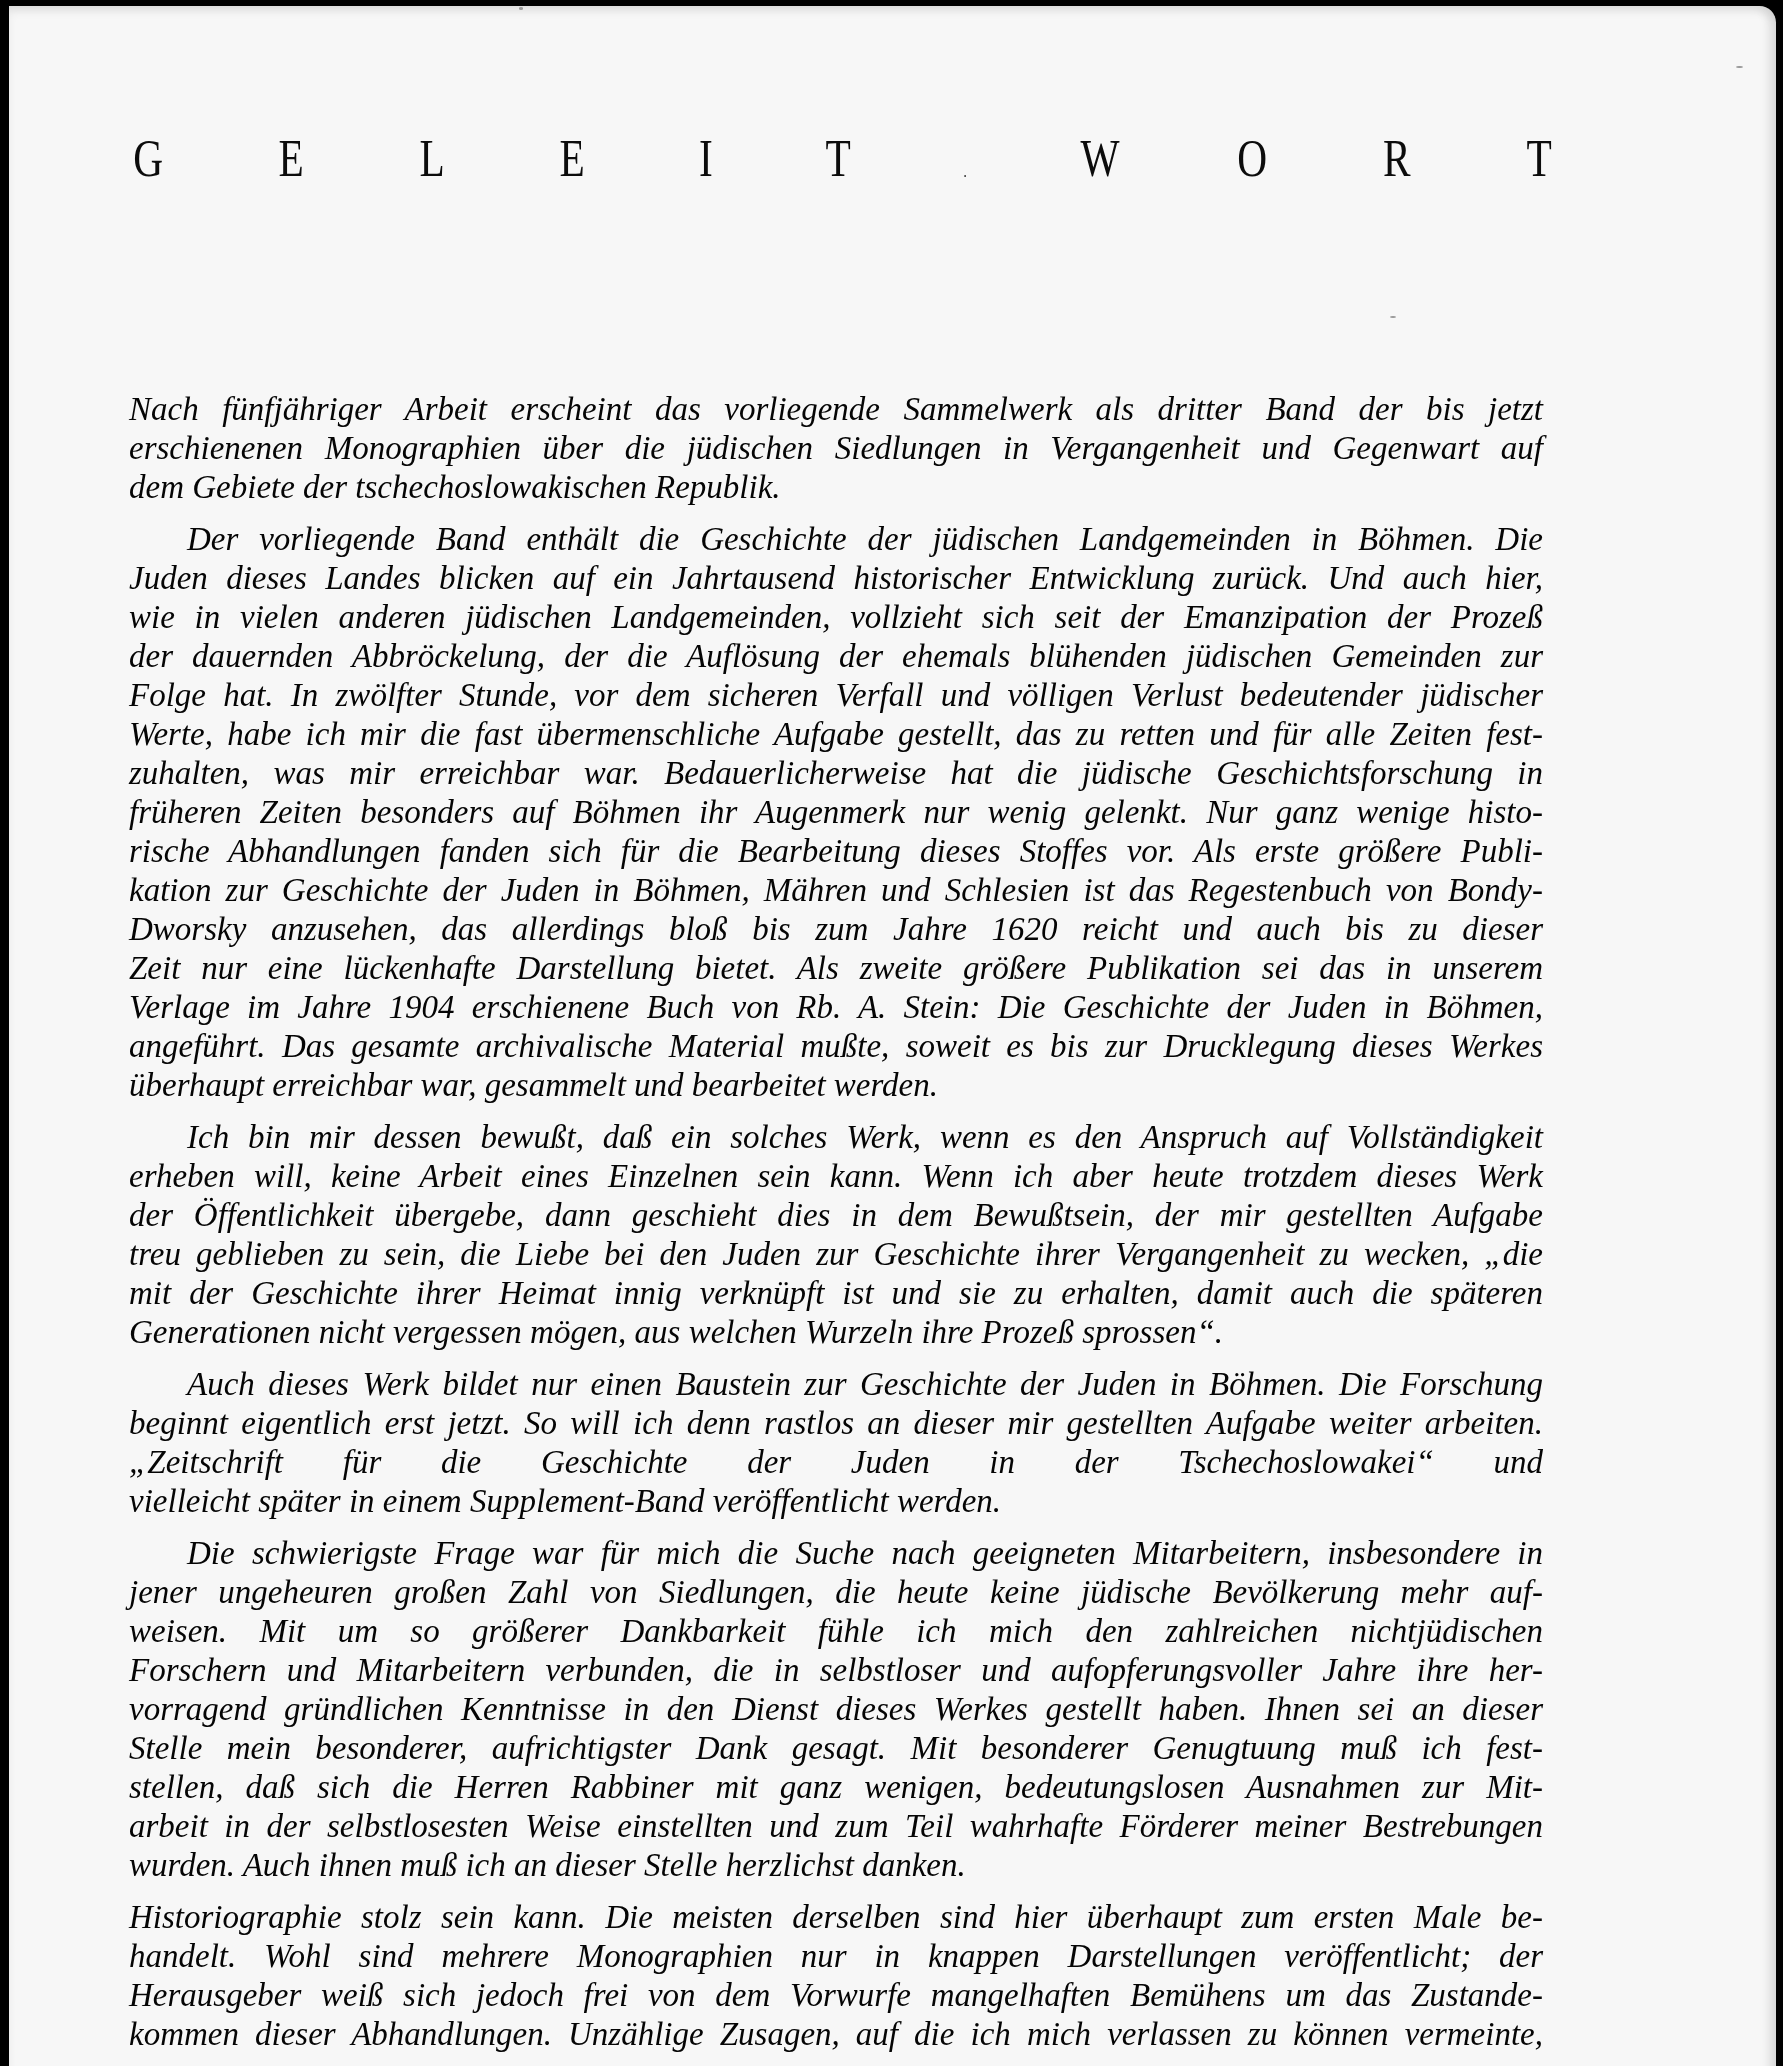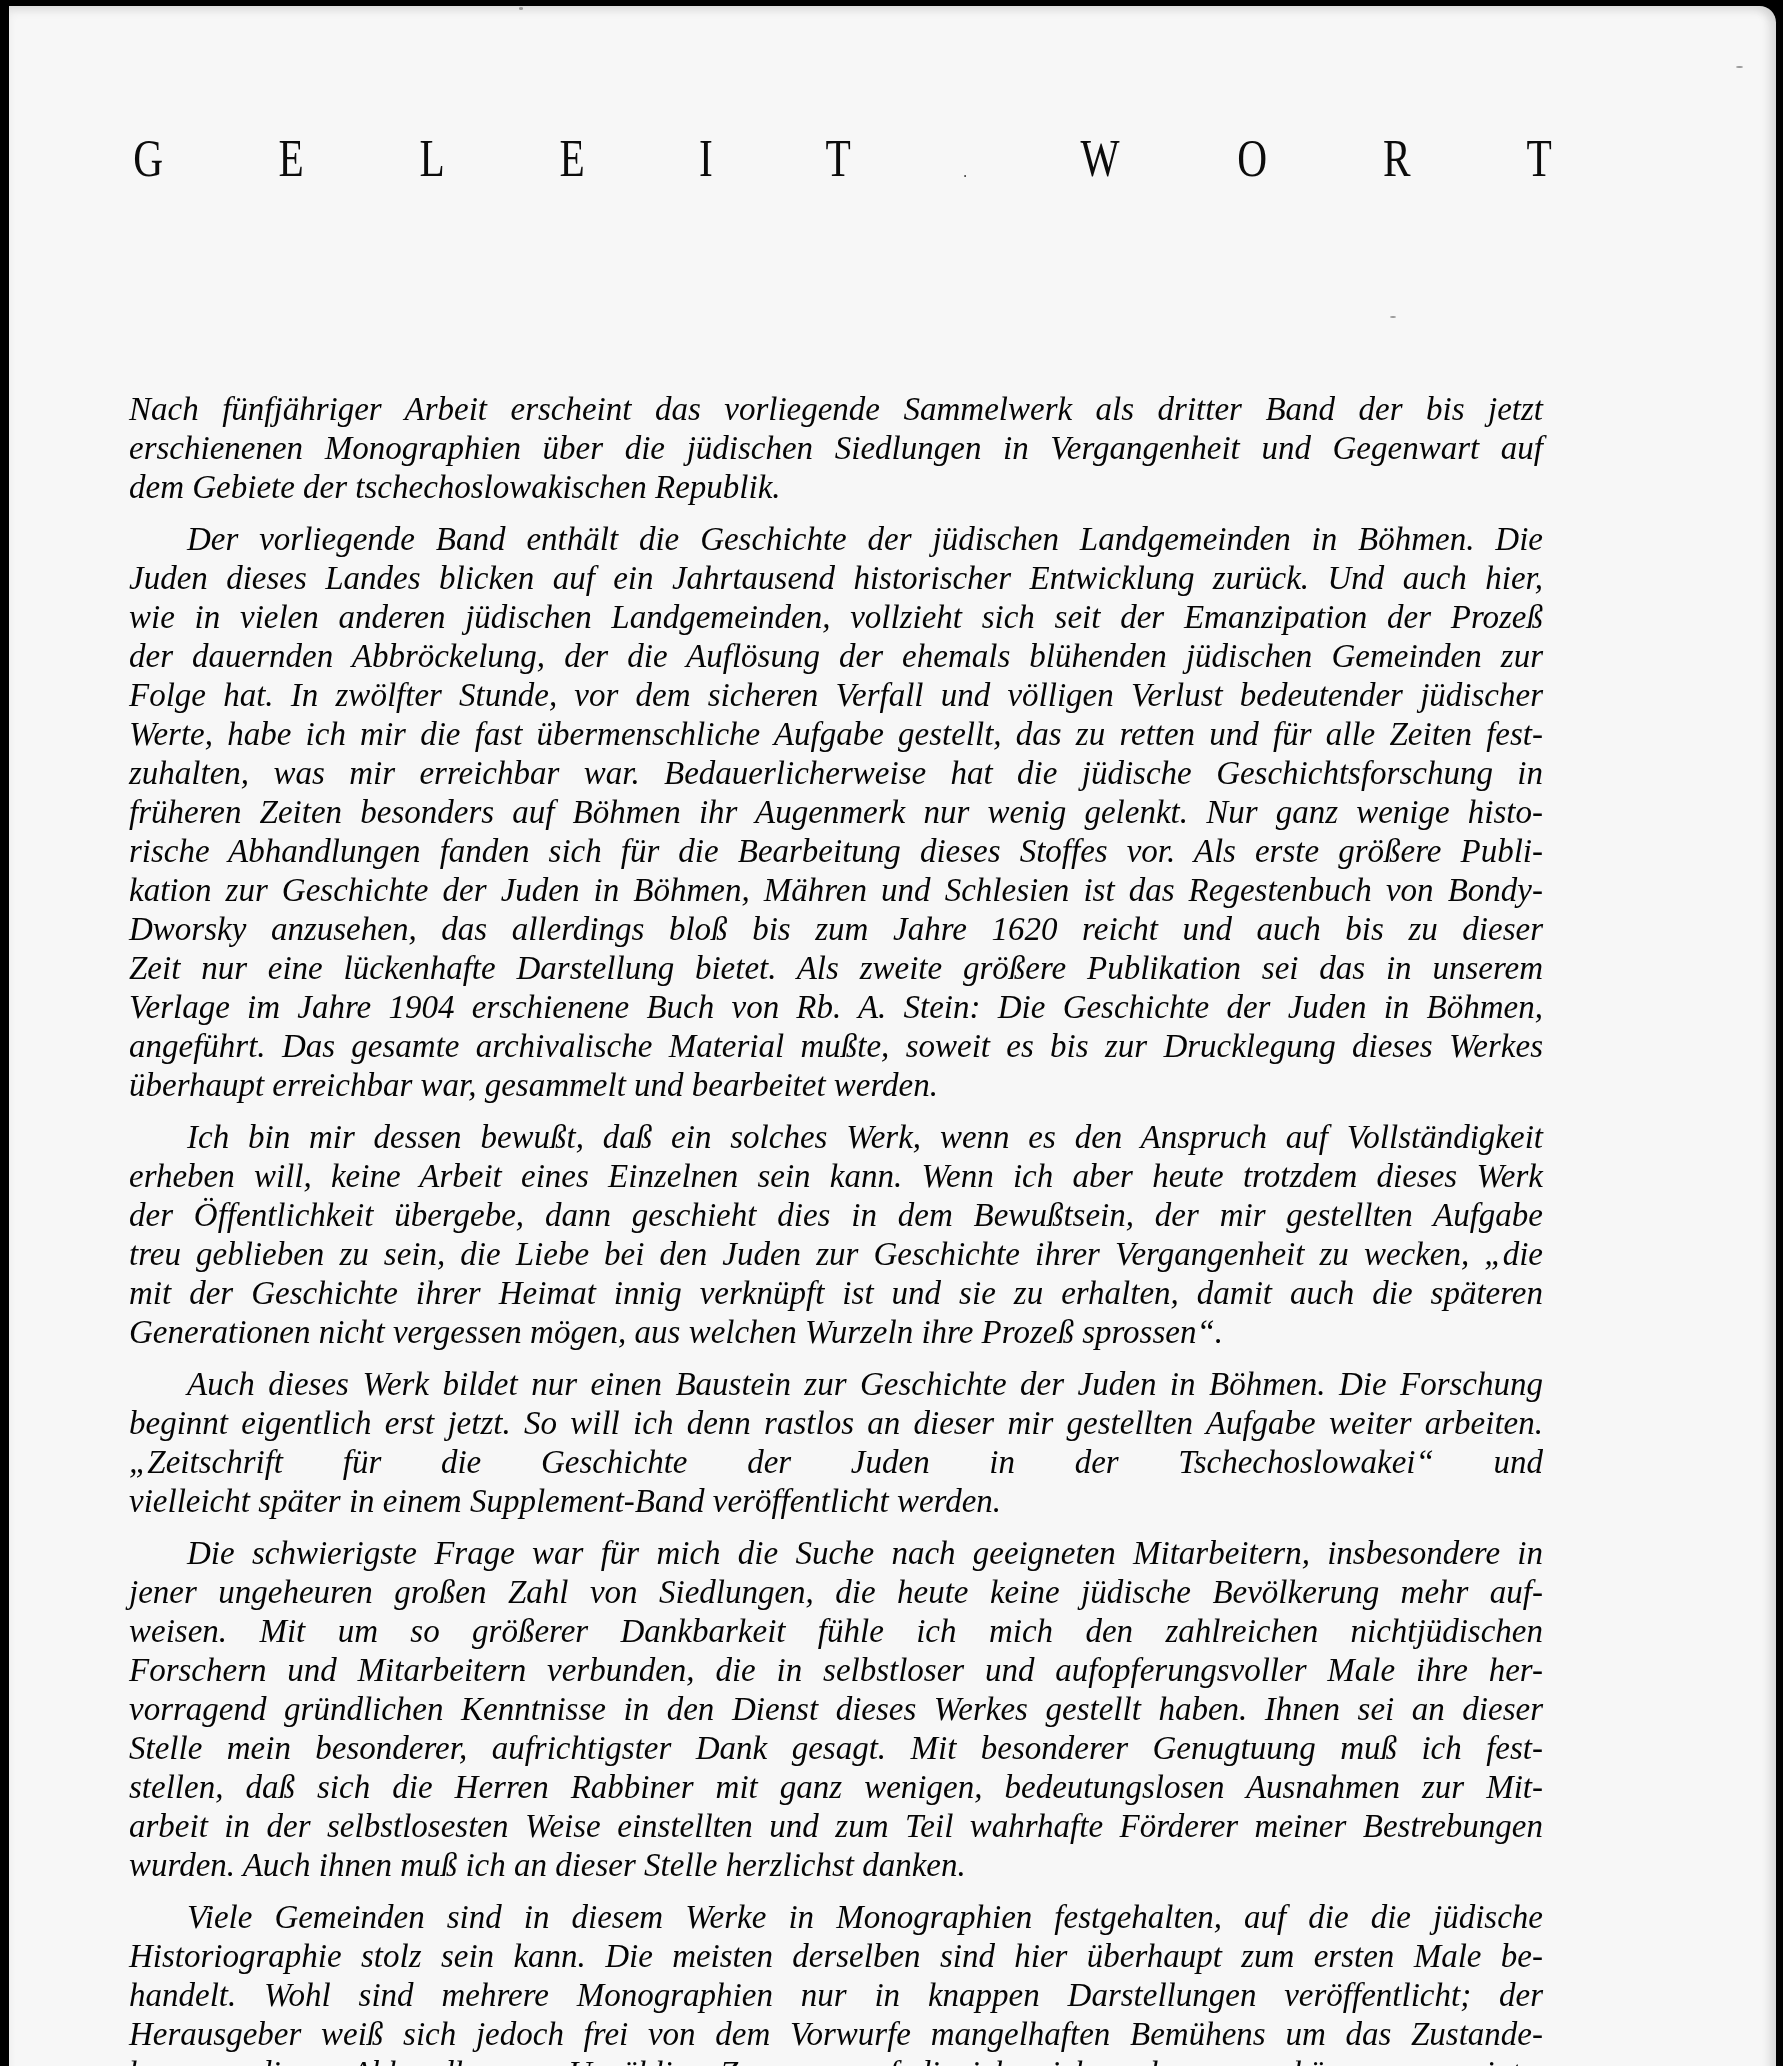--- a/index.html
+++ b/index.html
@@ -133,29 +133,28 @@
       <div class="para">
         <span class="line indent">Auch dieses Werk bildet nur einen Baustein zur Geschichte der Juden in Böhmen. Die Forschung</span>
         <span class="line">beginnt eigentlich erst jetzt. So will ich denn rastlos an dieser mir gestellten Aufgabe weiter arbeiten.</span>
         <span class="line">„Zeitschrift für die Geschichte der Juden in der Tschechoslowakei“ und</span>
         <span class="line last">vielleicht später in einem Supplement-Band veröffentlicht werden.</span>
       </div>
       <div class="para">
         <span class="line indent">Die schwierigste Frage war für mich die Suche nach geeigneten Mitarbeitern, insbesondere in</span>
         <span class="line">jener ungeheuren großen Zahl von Siedlungen, die heute keine jüdische Bevölkerung mehr auf-</span>
         <span class="line">weisen. Mit um so größerer Dankbarkeit fühle ich mich den zahlreichen nichtjüdischen</span>
-        <span class="line">Forschern und Mitarbeitern verbunden, die in selbstloser und aufopferungsvoller Male ihre her-</span>
+        <span class="line">Forschern und Mitarbeitern verbunden, die in selbstloser und aufopferungsvoller Jahre ihre her-</span>
         <span class="line">vorragend gründlichen Kenntnisse in den Dienst dieses Werkes gestellt haben. Ihnen sei an dieser</span>
         <span class="line">Stelle mein besonderer, aufrichtigster Dank gesagt. Mit besonderer Genugtuung muß ich fest-</span>
         <span class="line">stellen, daß sich die Herren Rabbiner mit ganz wenigen, bedeutungslosen Ausnahmen zur Mit-</span>
         <span class="line">arbeit in der selbstlosesten Weise einstellten und zum Teil wahrhafte Förderer meiner Bestrebungen</span>
         <span class="line last">wurden. Auch ihnen muß ich an dieser Stelle herzlichst danken.</span>
       </div>
       <div class="para">
-        <span class="line indent">Viele Gemeinden sind in diesem Werke in Monographien festgehalten, auf die die jüdische</span>
         <span class="line">Historiographie stolz sein kann. Die meisten derselben sind hier überhaupt zum ersten Male be-</span>
         <span class="line">handelt. Wohl sind mehrere Monographien nur in knappen Darstellungen veröffentlicht; der</span>
         <span class="line">Herausgeber weiß sich jedoch frei von dem Vorwurfe mangelhaften Bemühens um das Zustande-</span>
         <span class="line">kommen dieser Abhandlungen. Unzählige Zusagen, auf die ich mich verlassen zu können vermeinte,</span>
       </div>
     </div>
 
   <span class="speck" style="left:510px;top:1.7px;width:4.1px;height:2.1px;"></span>
   <span class="speck" style="left:1381px;top:310px;width:5.8px;height:2.1px;"></span>
   <span class="speck" style="left:1727px;top:60px;width:7.4px;height:2.5px;"></span>

